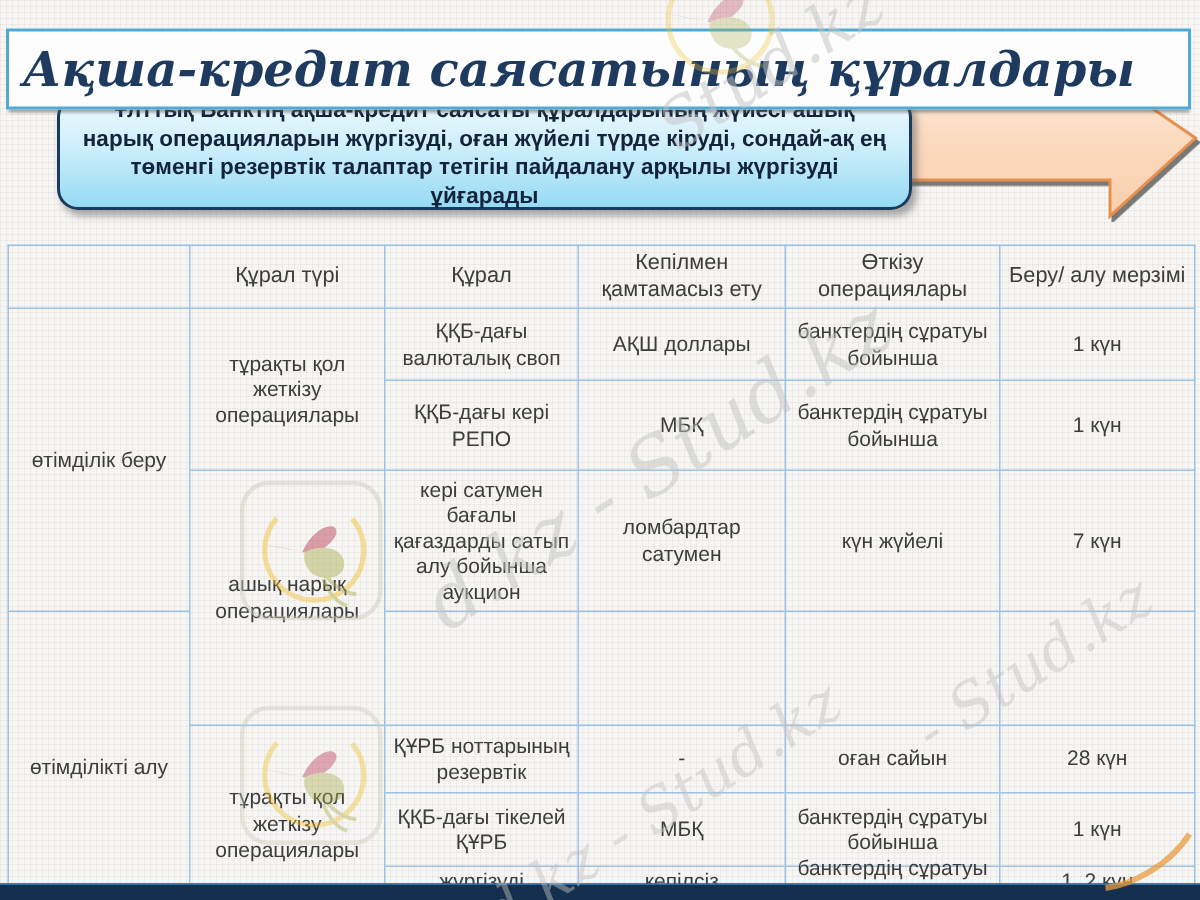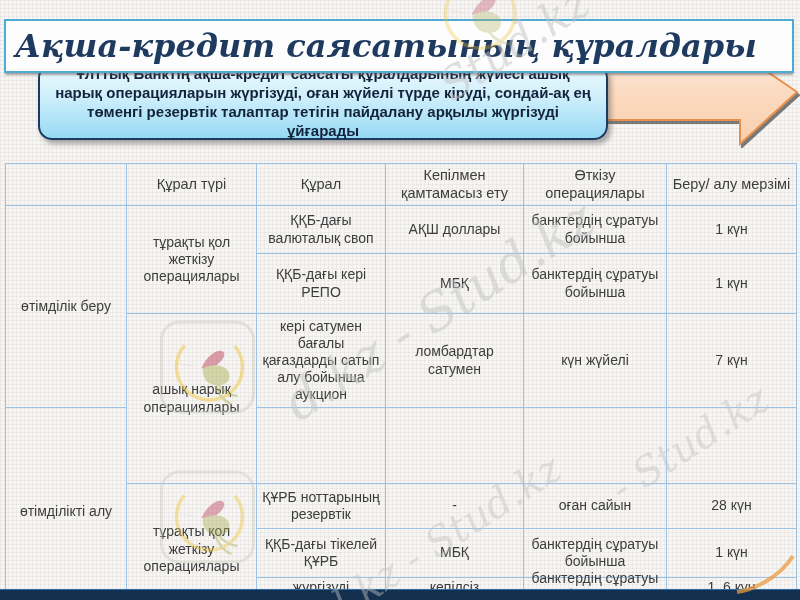--- a/index.html
+++ b/index.html
@@ -150,21 +150,21 @@
       <tr style="height:49px">
         <td>ҚҚБ-дағы тікелей ҚҰРБ</td>
         <td>МБҚ</td>
         <td>банктердің сұратуы бойынша</td>
         <td>1 күн</td>
       </tr>
       <tr style="height:30px">
         <td><span class="lift">жүргізуді</span></td>
         <td><span class="lift">кепілсіз</span></td>
         <td><span class="lift">банктердің сұратуы бойынша</span></td>
-        <td><span class="lift">1, 6 күн</span></td>
+        <td><span class="lift">1, 2 күн</span></td>
       </tr>
     </tbody>
       </table>
   </div>
 
   <div class="wm" style="left:430px;top:18px;font-size:44px;opacity:0.5;transform:rotate(-33deg);">Stud.kz</div>
   <div class="wm" style="left:260px;top:280px;font-size:52px;opacity:0.5;transform:rotate(-33deg);">d.kz - Stud.kz</div>
   <div class="wm" style="left:600px;top:420px;font-size:40px;opacity:0.45;transform:rotate(-33deg);">- Stud.kz</div>
   <div class="wm" style="left:240px;top:535px;font-size:40px;opacity:0.45;transform:rotate(-33deg);">Stud.kz - Stud.kz</div>
 

